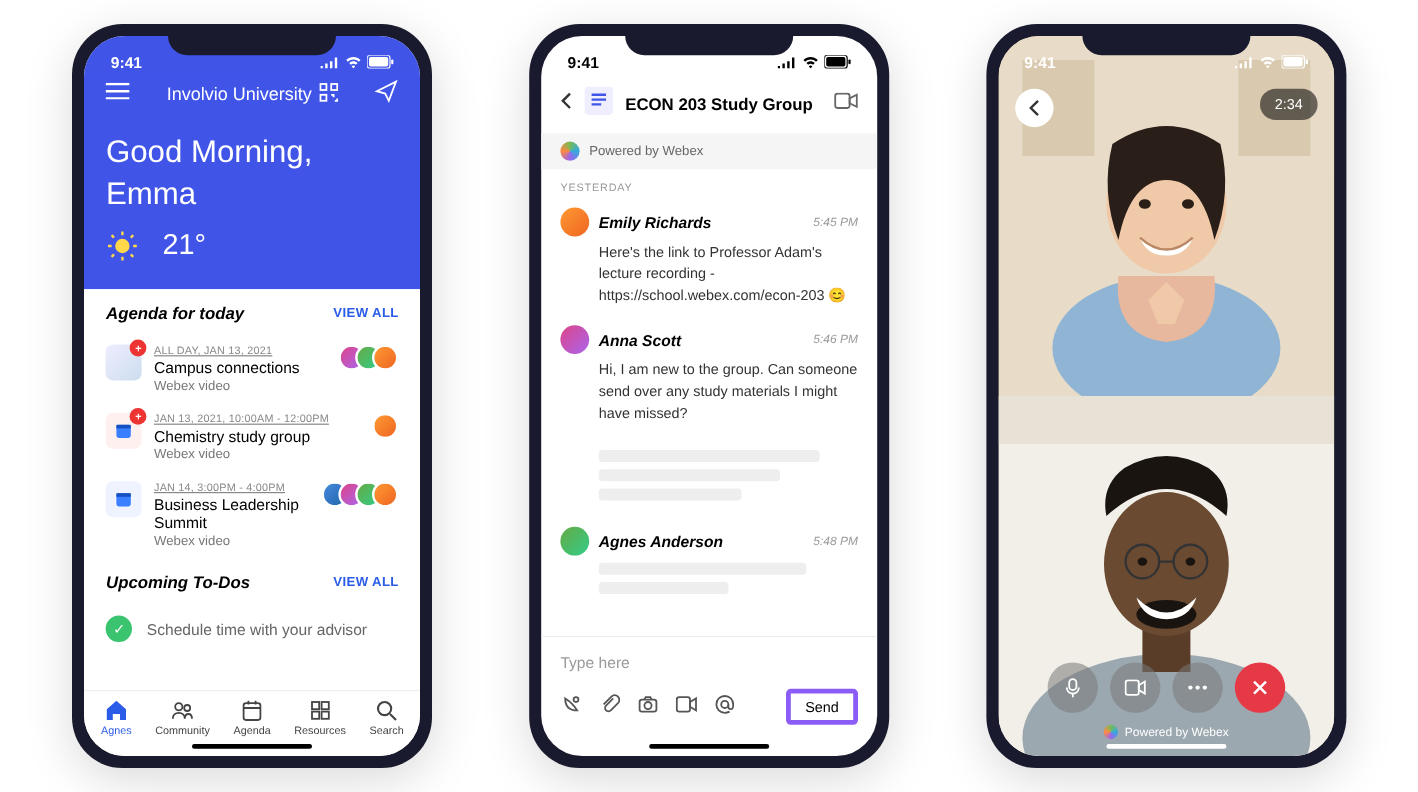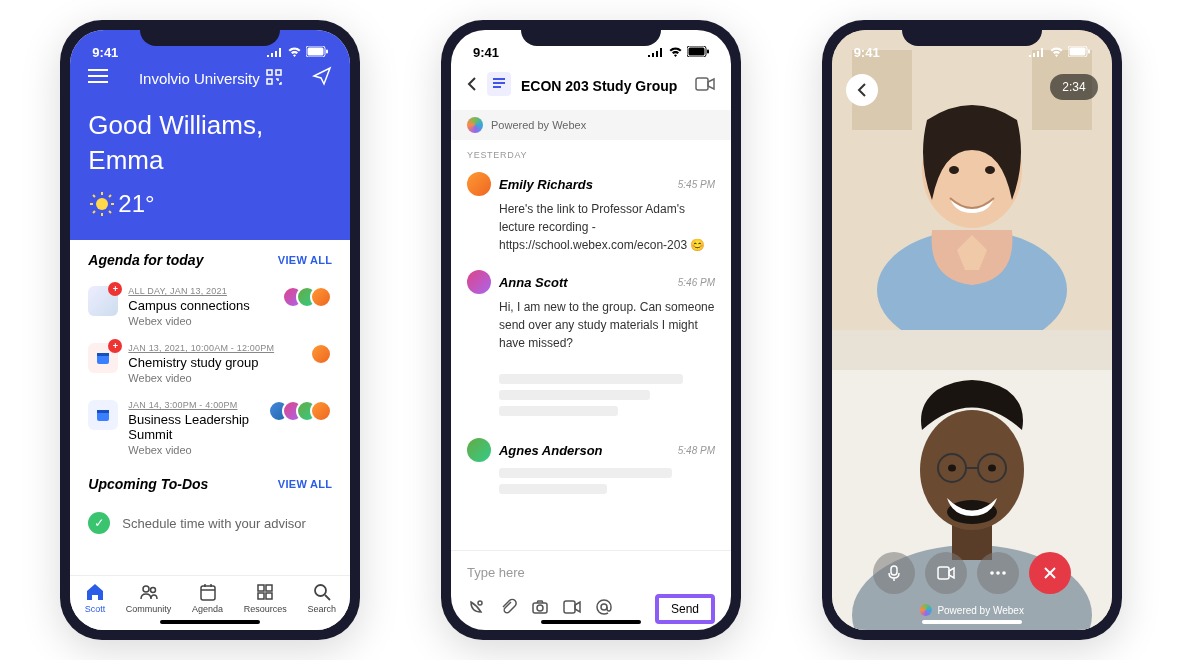--- a/index.html
+++ b/index.html
@@ -76,21 +76,21 @@
 }
 .p1-topbar {
   display: flex;
   align-items: center;
   justify-content: space-between;
   margin-bottom: 20px;
 }
 .p1-title { font-size: 15px; font-weight: 500; flex: 1; text-align: center; display: flex; align-items: center; justify-content: center; gap: 6px;}
 .greeting { font-size: 26px; font-weight: 500; margin-bottom: 4px; }
 .greeting-name { font-size: 26px; font-weight: 500; margin-bottom: 14px; }
-.weather { display: flex; align-items: flex-start; gap: 2px; font-size: 24px; font-weight: 500; }
+.weather { display: flex; align-items: flex-start; gap: 19px; font-size: 24px; font-weight: 500; }
 .sun-icon { width: 28px; height: 28px; }
 .p1-body { flex: 1; background: #fff; overflow-y: auto; }
 .section-header { display: flex; justify-content: space-between; align-items: center; padding: 12px 18px 10px; }
 .section-title { font-size: 14px; font-weight: 700; font-style: italic; }
 .view-all { font-size: 11px; font-weight: 700; color: #2b5ce8; letter-spacing: 0.3px; }
 .agenda-item { display: flex; align-items: flex-start; padding: 8px 18px; gap: 10px; }
 .agenda-icon { width: 30px; height: 30px; border-radius: 6px; background: linear-gradient(135deg,#eef,#cde); flex-shrink:0; position:relative;}
 .agenda-icon .dot { position:absolute; top:-4px; right:-4px; width:14px; height:14px; border-radius:50%; background:#e33; color:#fff; font-size:9px; display:flex; align-items:center; justify-content:center; font-weight:bold;}
 .agenda-content { flex: 1; min-width:0; }
 .agenda-date { font-size: 9px; color: #888; margin-bottom: 2px; letter-spacing:0.2px;text-decoration:underline;}
@@ -118,21 +118,21 @@
 .powered-bar { background: #f5f5f5; padding: 7px 16px; display: flex; align-items: center; gap: 8px; font-size: 11px; color: #666; }
 .webex-circle { width: 16px; height: 16px; border-radius: 50%; background: conic-gradient(#7b5 0deg, #3ad 90deg, #96e 180deg, #f84 270deg, #7b5 360deg);}
 .date-label { padding: 10px 16px 4px; font-size: 9px; color: #999; letter-spacing: 0.7px; }
 .msg { padding: 8px 16px; }
 .msg-header { display: flex; align-items: center; gap: 8px; margin-bottom: 4px; font-style: italic; }
 .msg-avatar { width: 24px; height: 24px; border-radius: 50%; }
 .msg-name { font-size: 13px; font-weight: 700; flex: 1; }
 .msg-time { font-size: 10px; color: #999; }
 .msg-body { font-size: 12px; color: #333; padding-left: 32px; line-height: 1.5; }
 .skeleton { background: #eee; border-radius: 3px; height: 10px; margin: 6px 0; }
-.p2-composer { border-top: 1px solid #eee; padding: 8px 16px 6px; }
+.p2-composer { border-top: 1px solid #eee; padding: 8px 16px 26px; }
 .composer-input { width: 100%; border: none; padding: 6px 0; font-size: 13px; color: #999; margin-bottom: 8px; }
 .composer-row { display: flex; align-items: center; justify-content: space-between; }
 .composer-icons { display: flex; gap: 14px; color: #555; }
 .composer-icons svg { width: 18px; height: 18px; }
 .send-btn { border: 4px solid #8b5cf6; background: #fff; padding: 4px 12px; font-size: 12px; border-radius: 4px; font-weight: 500; }
 
 
 .p3 .screen { background: #000; }
 .p3 .status-bar { color: #fff; position: absolute; top: 0; left: 0; right: 0; }
 .video-grid { display: flex; flex-direction: column; height: 100%; }
@@ -196,21 +196,21 @@
                   <path d="M10 10h2v2M13 15h2v-2"></path>
                 </svg>
             </span>
           </span>
           <span>
             <svg width="20" height="20" viewBox="0 0 20 20" fill="none" stroke="#fff" stroke-width="1.5">
                 <path d="M2 10l16-8-6 16-3-6-7-2z"></path>
               </svg>
           </span>
         </div>
-        <div class="greeting">Good Williams,</div>
+        <div class="greeting">Good Morning,</div>
         <div class="greeting-name">Emma</div>
         <div class="weather">
           <svg class="sun-icon" viewBox="0 0 28 28">
               <circle cx="14" cy="14" r="6" fill="#ffd94a"></circle>
               <g stroke="#ffd94a" stroke-width="2">
                 <line x1="14" y1="2" x2="14" y2="5"></line>
                 <line x1="14" y1="23" x2="14" y2="26"></line>
                 <line x1="2" y1="14" x2="5" y2="14"></line>
                 <line x1="23" y1="14" x2="26" y2="14"></line>
                 <line x1="5" y1="5" x2="7" y2="7"></line>
@@ -290,21 +290,21 @@
       <div class="todo-item">
         <div class="check-circle">✓</div>
         <div class="todo-text">Schedule time with your advisor</div>
       </div>
     </div>
     <div class="bottom-nav">
       <div class="nav-item active">
         <svg class="nav-icon" viewBox="0 0 20 20" fill="currentColor">
             <path d="M10 2l8 7v9h-5v-5H7v5H2v-9z"></path>
           </svg>
-        <span>Scott</span>
+        <span>Agnes</span>
       </div>
       <div class="nav-item">
         <svg class="nav-icon" viewBox="0 0 20 20" fill="none" stroke="currentColor" stroke-width="1.5">
             <circle cx="7" cy="7" r="3"></circle>
             <circle cx="14" cy="8" r="2.5"></circle>
             <path d="M2 17c0-3 2-5 5-5s5 2 5 5M12 17c0-2.5 1-4 3-4s3 1.5 3 4"></path>
           </svg>
         <span>Community</span>
       </div>
       <div class="nav-item">

